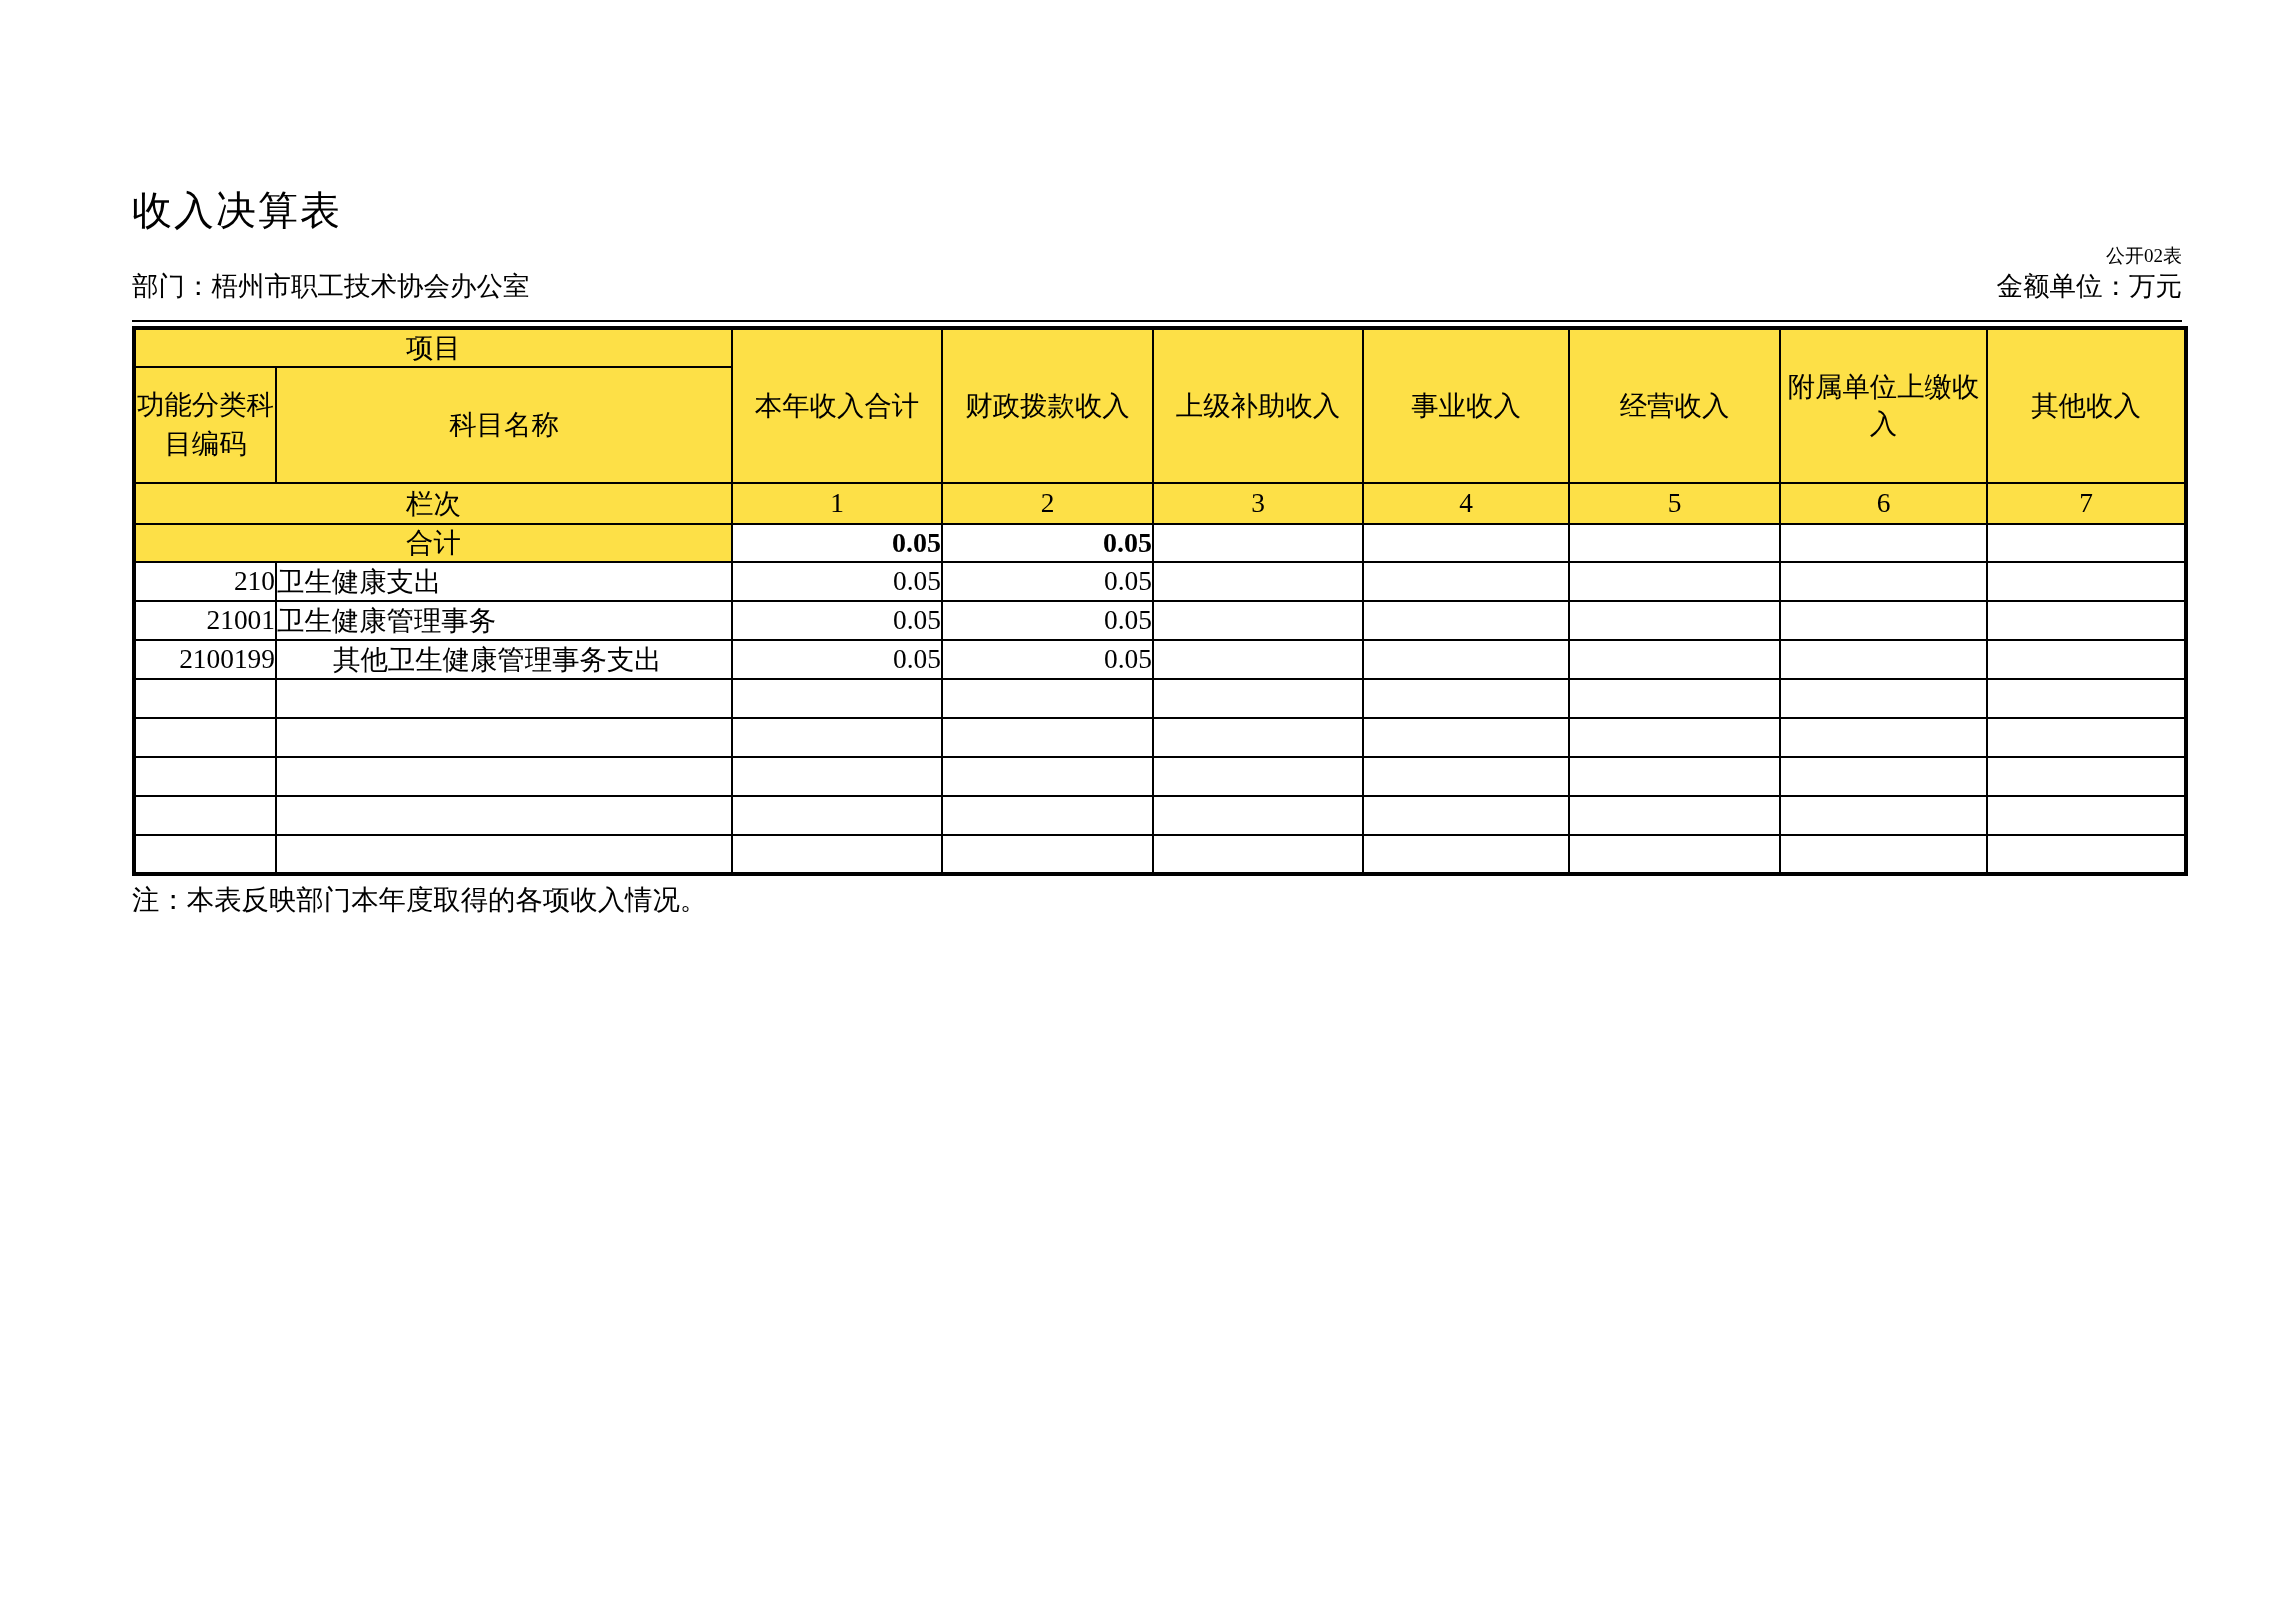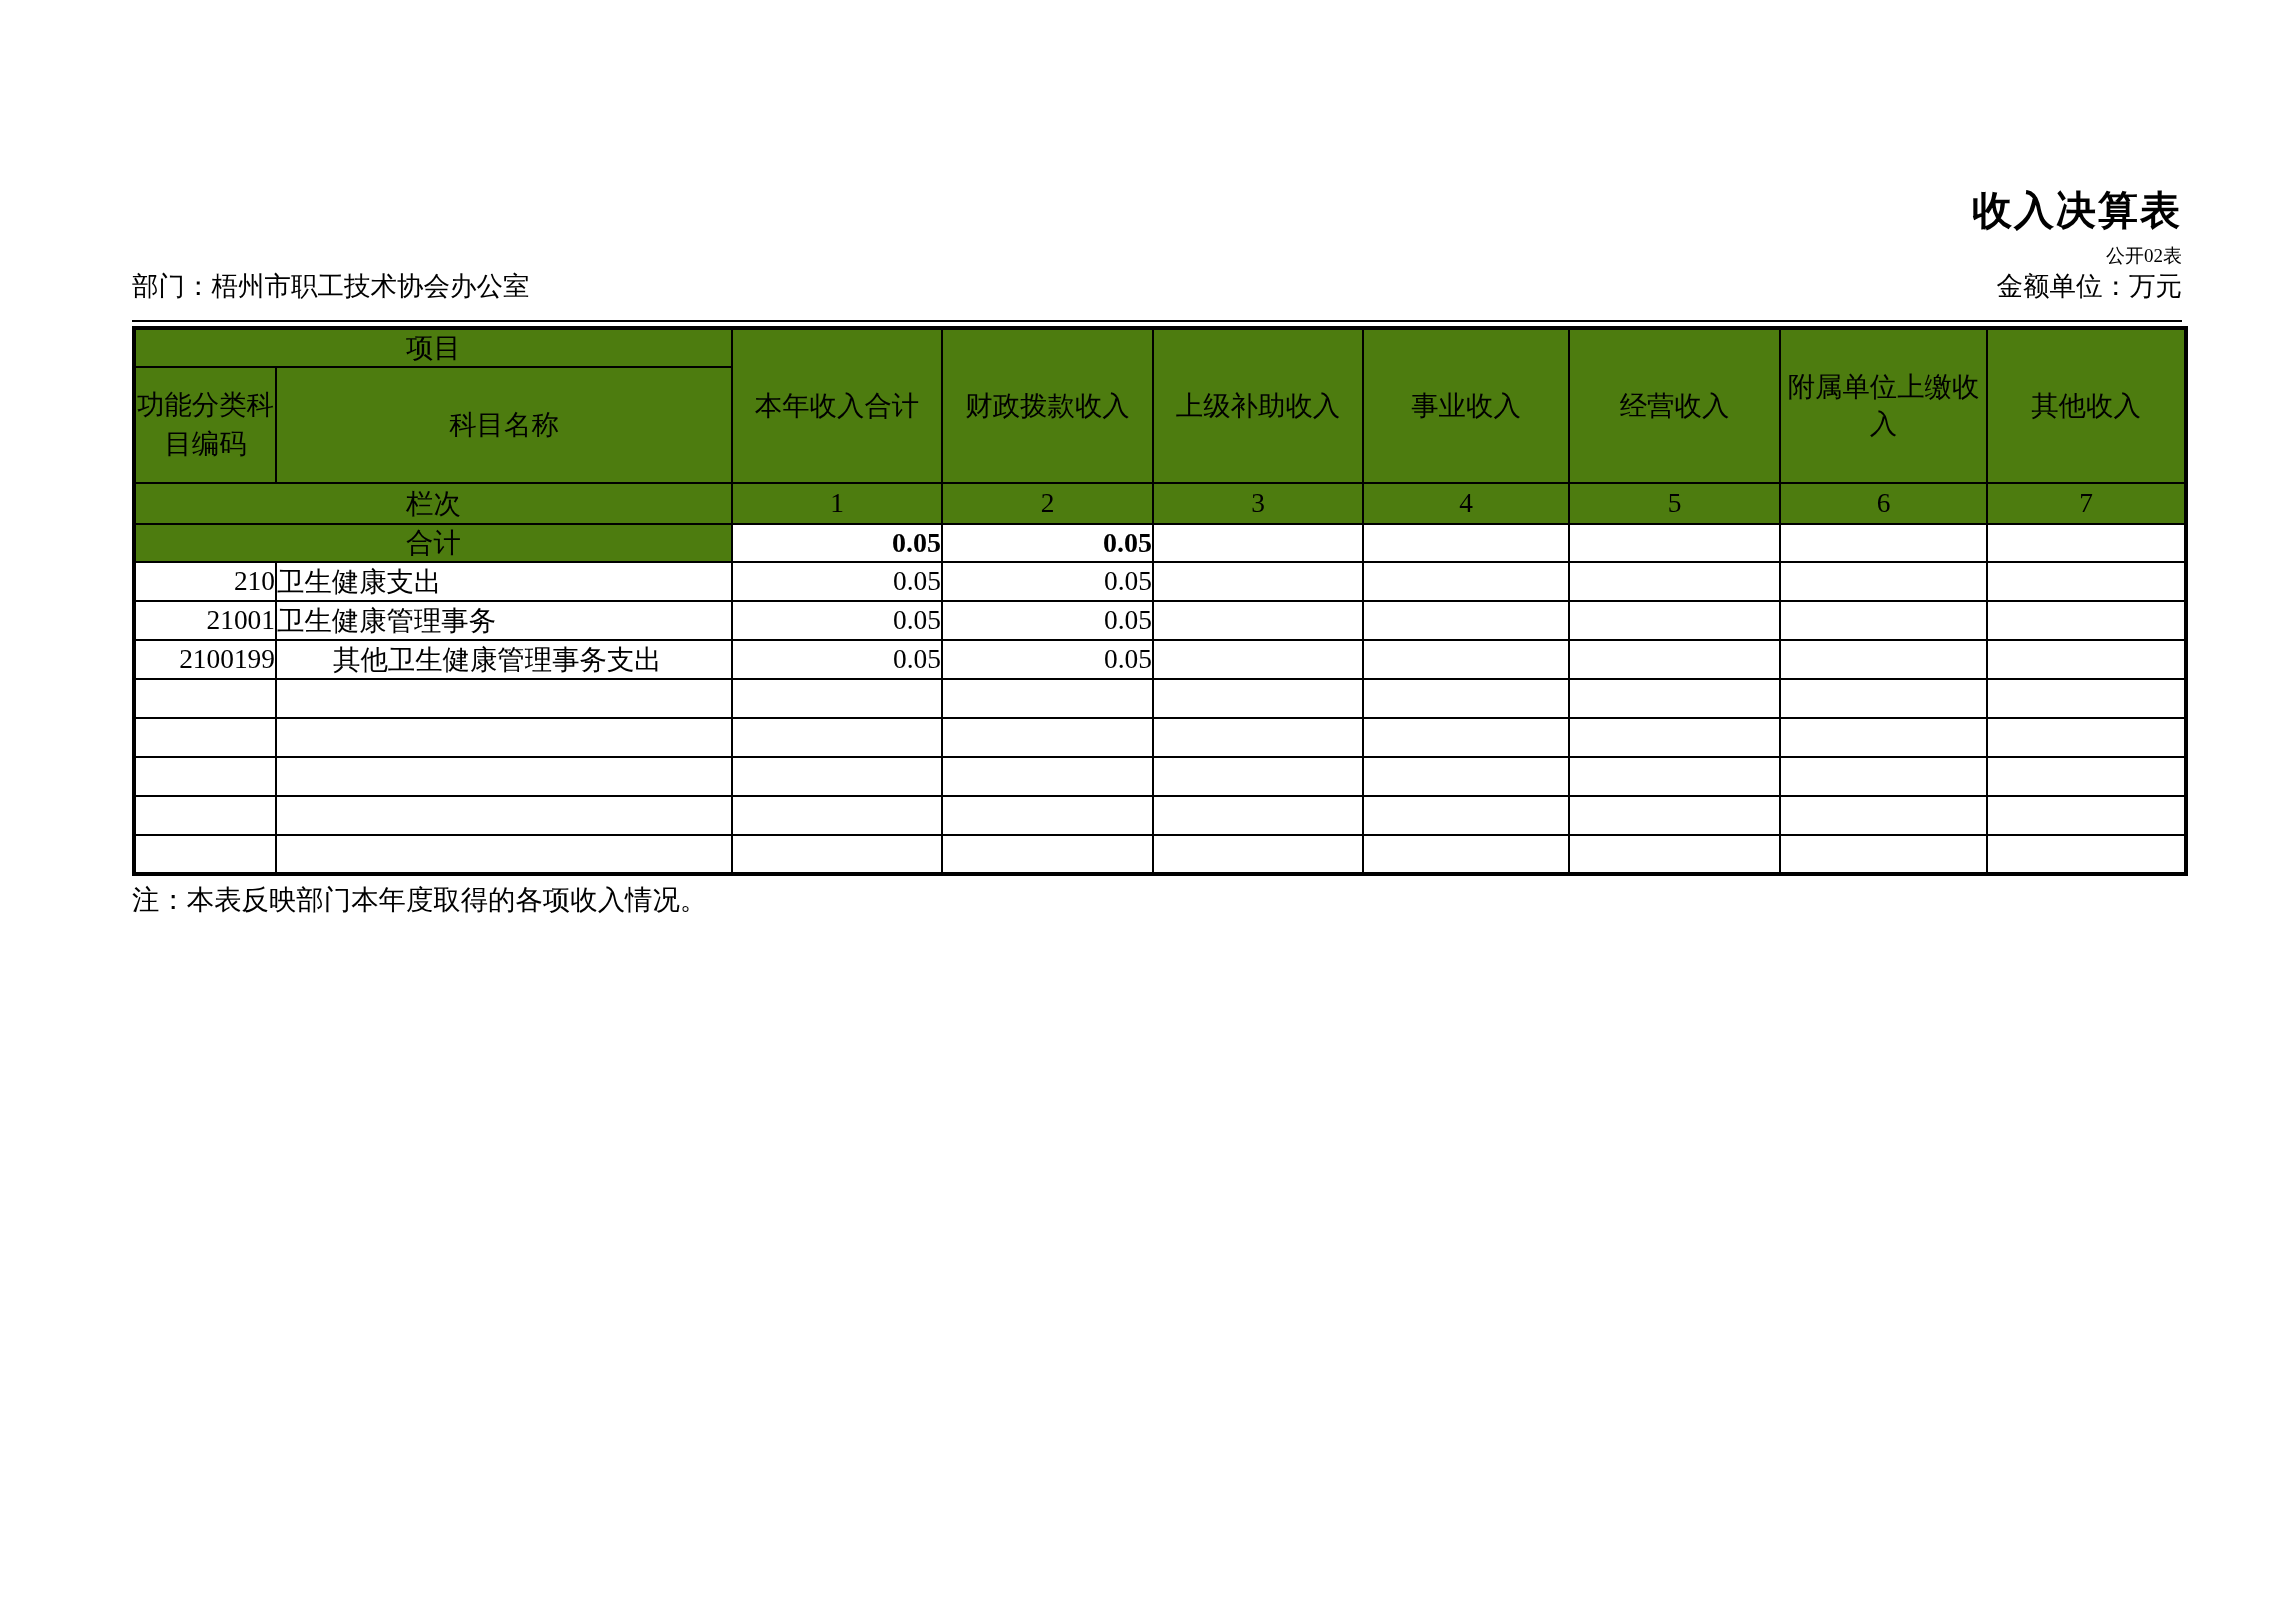--- a/index.html
+++ b/index.html
@@ -16,23 +16,23 @@
     overflow: hidden;
   }
   .sheet {
     position: absolute;
     left: 132px;
     top: 0;
     width: 2050px;
   }
   .title {
     margin: 188px 0 0 0;
-    text-align: right;
+    text-align: left;
     font-size: 40px;
-    font-weight: 700;
+    font-weight: 400;
     line-height: 45px;
     letter-spacing: 2px;
   }
   .form-code {
     text-align: right;
     font-size: 19px;
     line-height: 30px;
     margin-top: 7.8px;
   }
   .info-row {
@@ -51,21 +51,21 @@
     width: 2050px;
     border: 4.9px solid #000;
   }
   table.budget th, table.budget td {
     border: 2.9px solid #000;
     font-weight: normal;
     overflow: hidden;
     padding: 0;
     font-size: 27.4px;
   }
-  .gray { background: #4d7c0f; }
+  .gray { background: #fde047; }
   tr.project-row    { height: 37px; }
   tr.subheader-row  { height: 116px; }
   tr.lane-row       { height: 41px; }
   tr.total-row      { height: 34px; }
   tr.data-row       { height: 39px; }
   tr.empty-row      { height: 39px; }
   th.project-cell { text-align: center; vertical-align: middle; }
   th.income-col   { text-align: center; vertical-align: middle; padding: 0 11.8px; line-height: 37px; }
   th.code-header  { vertical-align: middle; padding: 0 2px; line-height: 39px; }
   th.name-header  { text-align: center; vertical-align: middle; }

